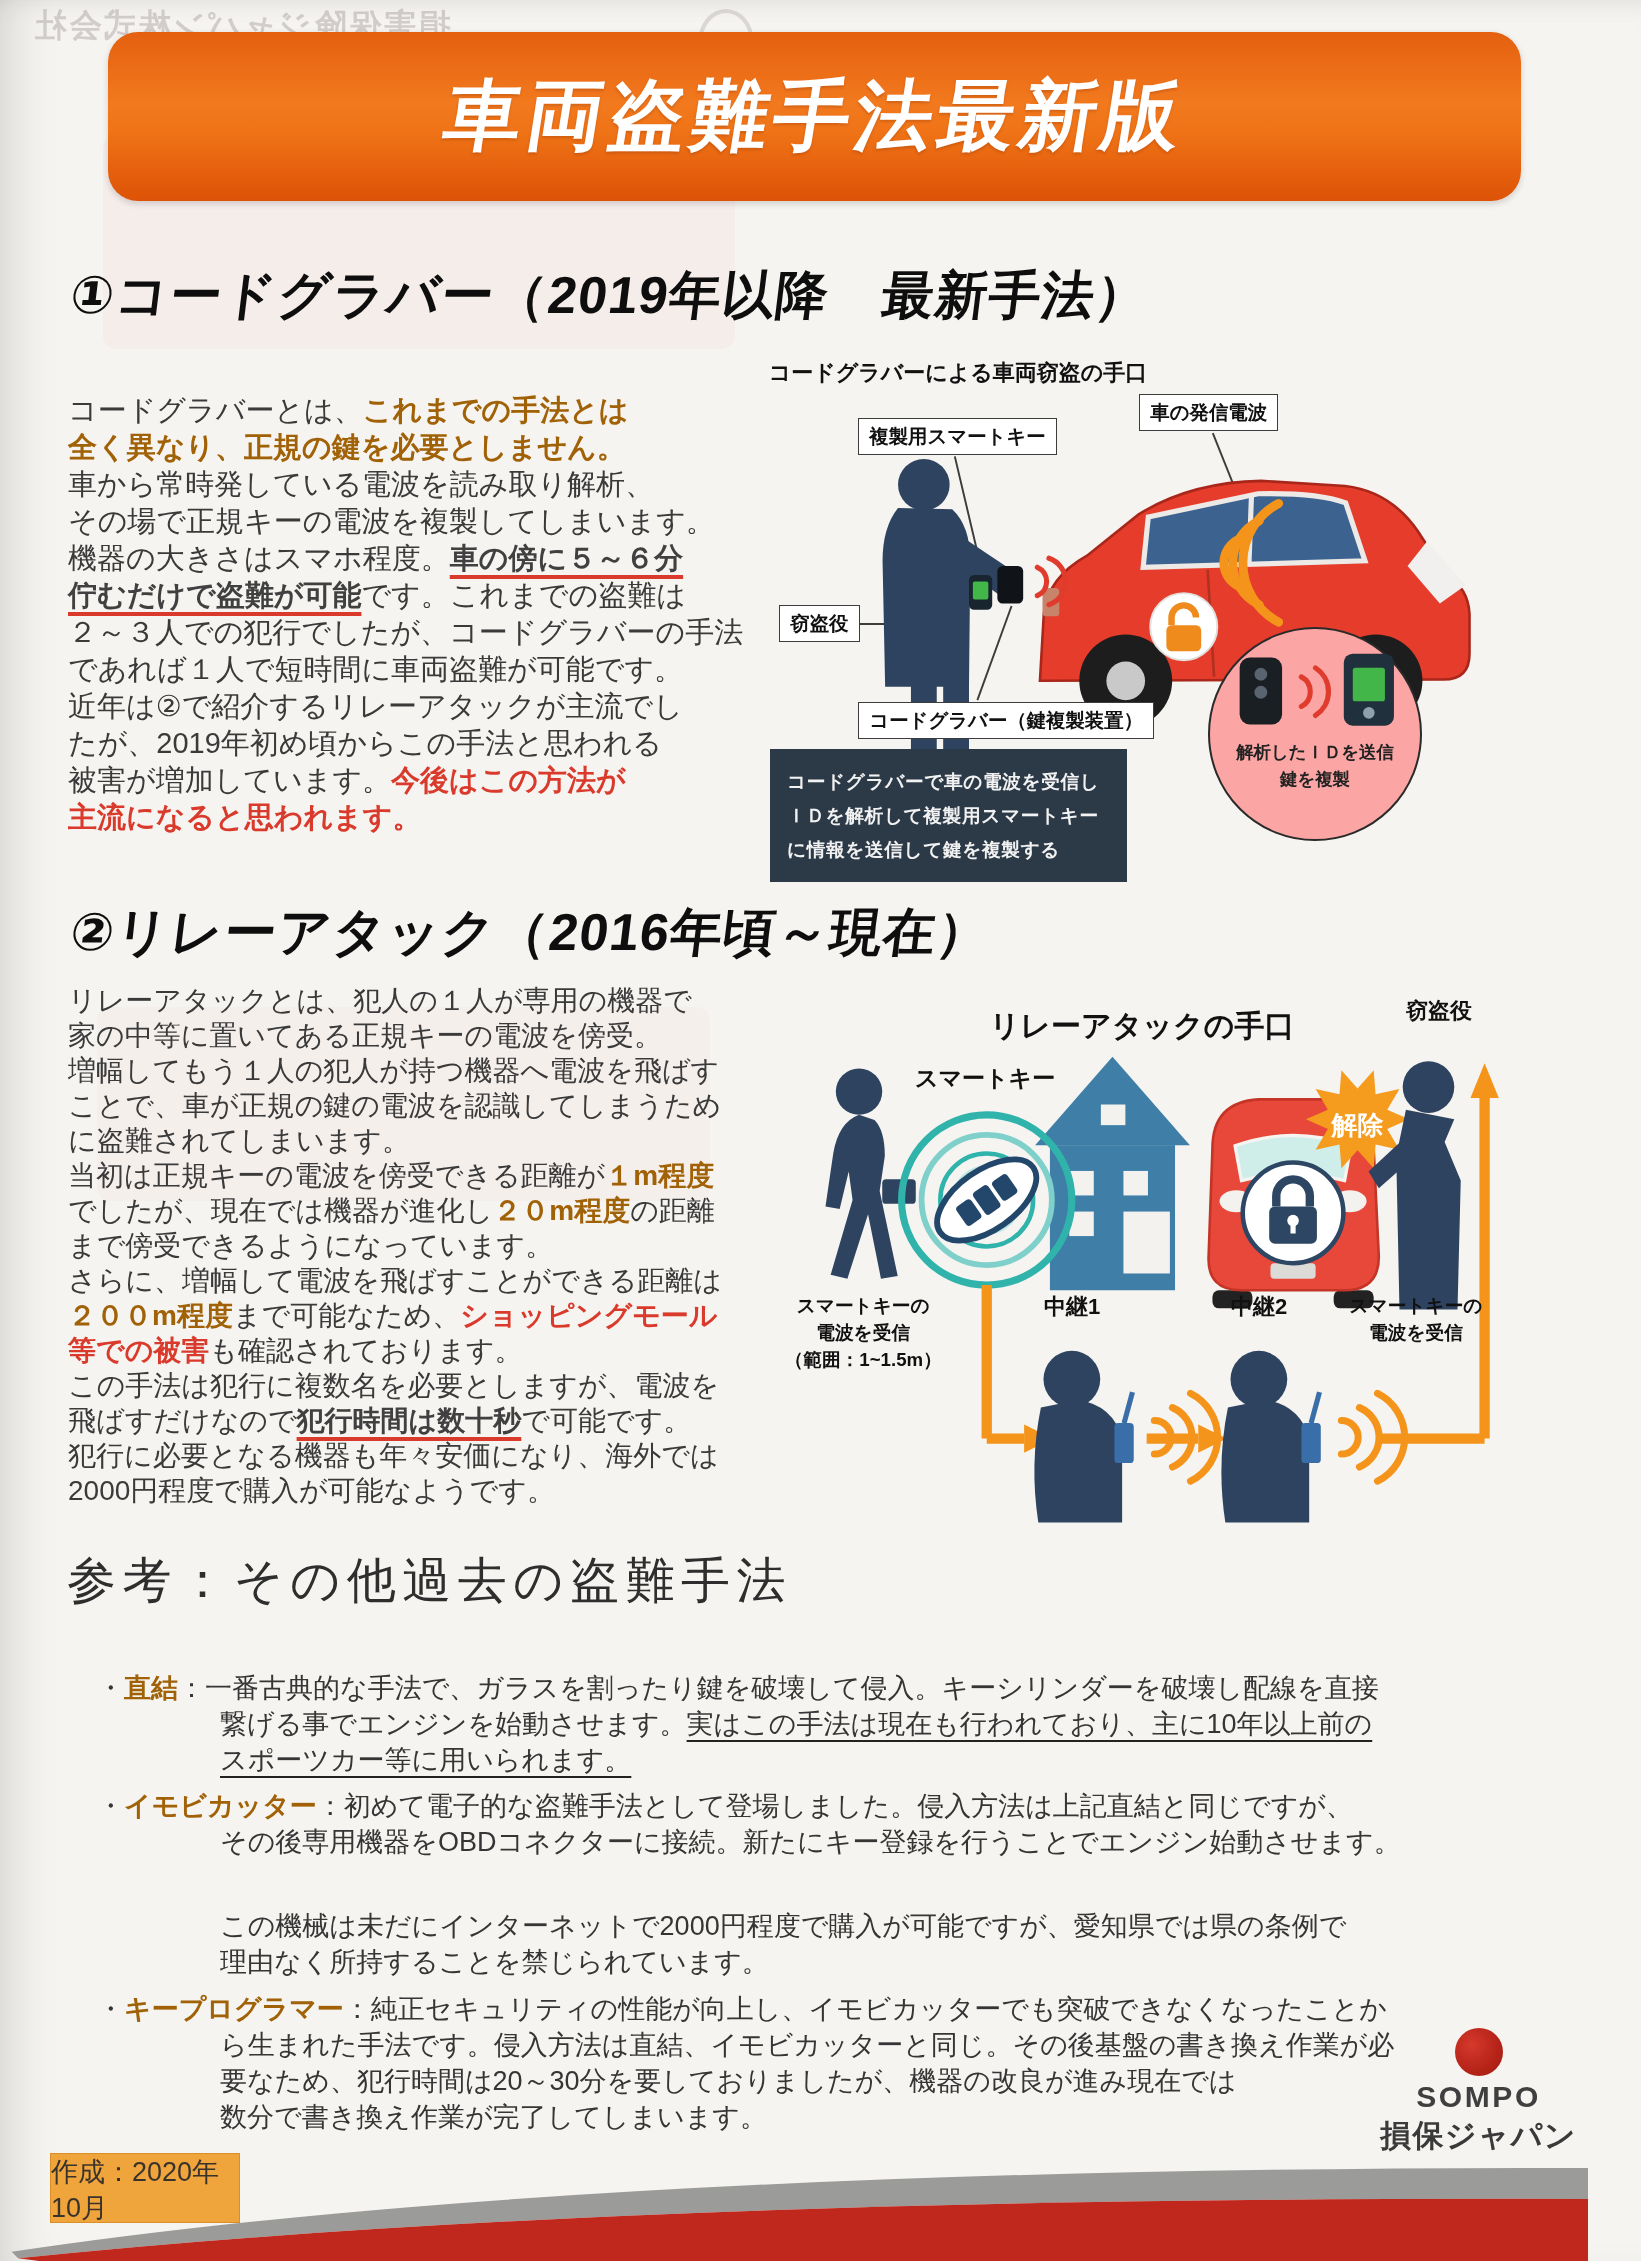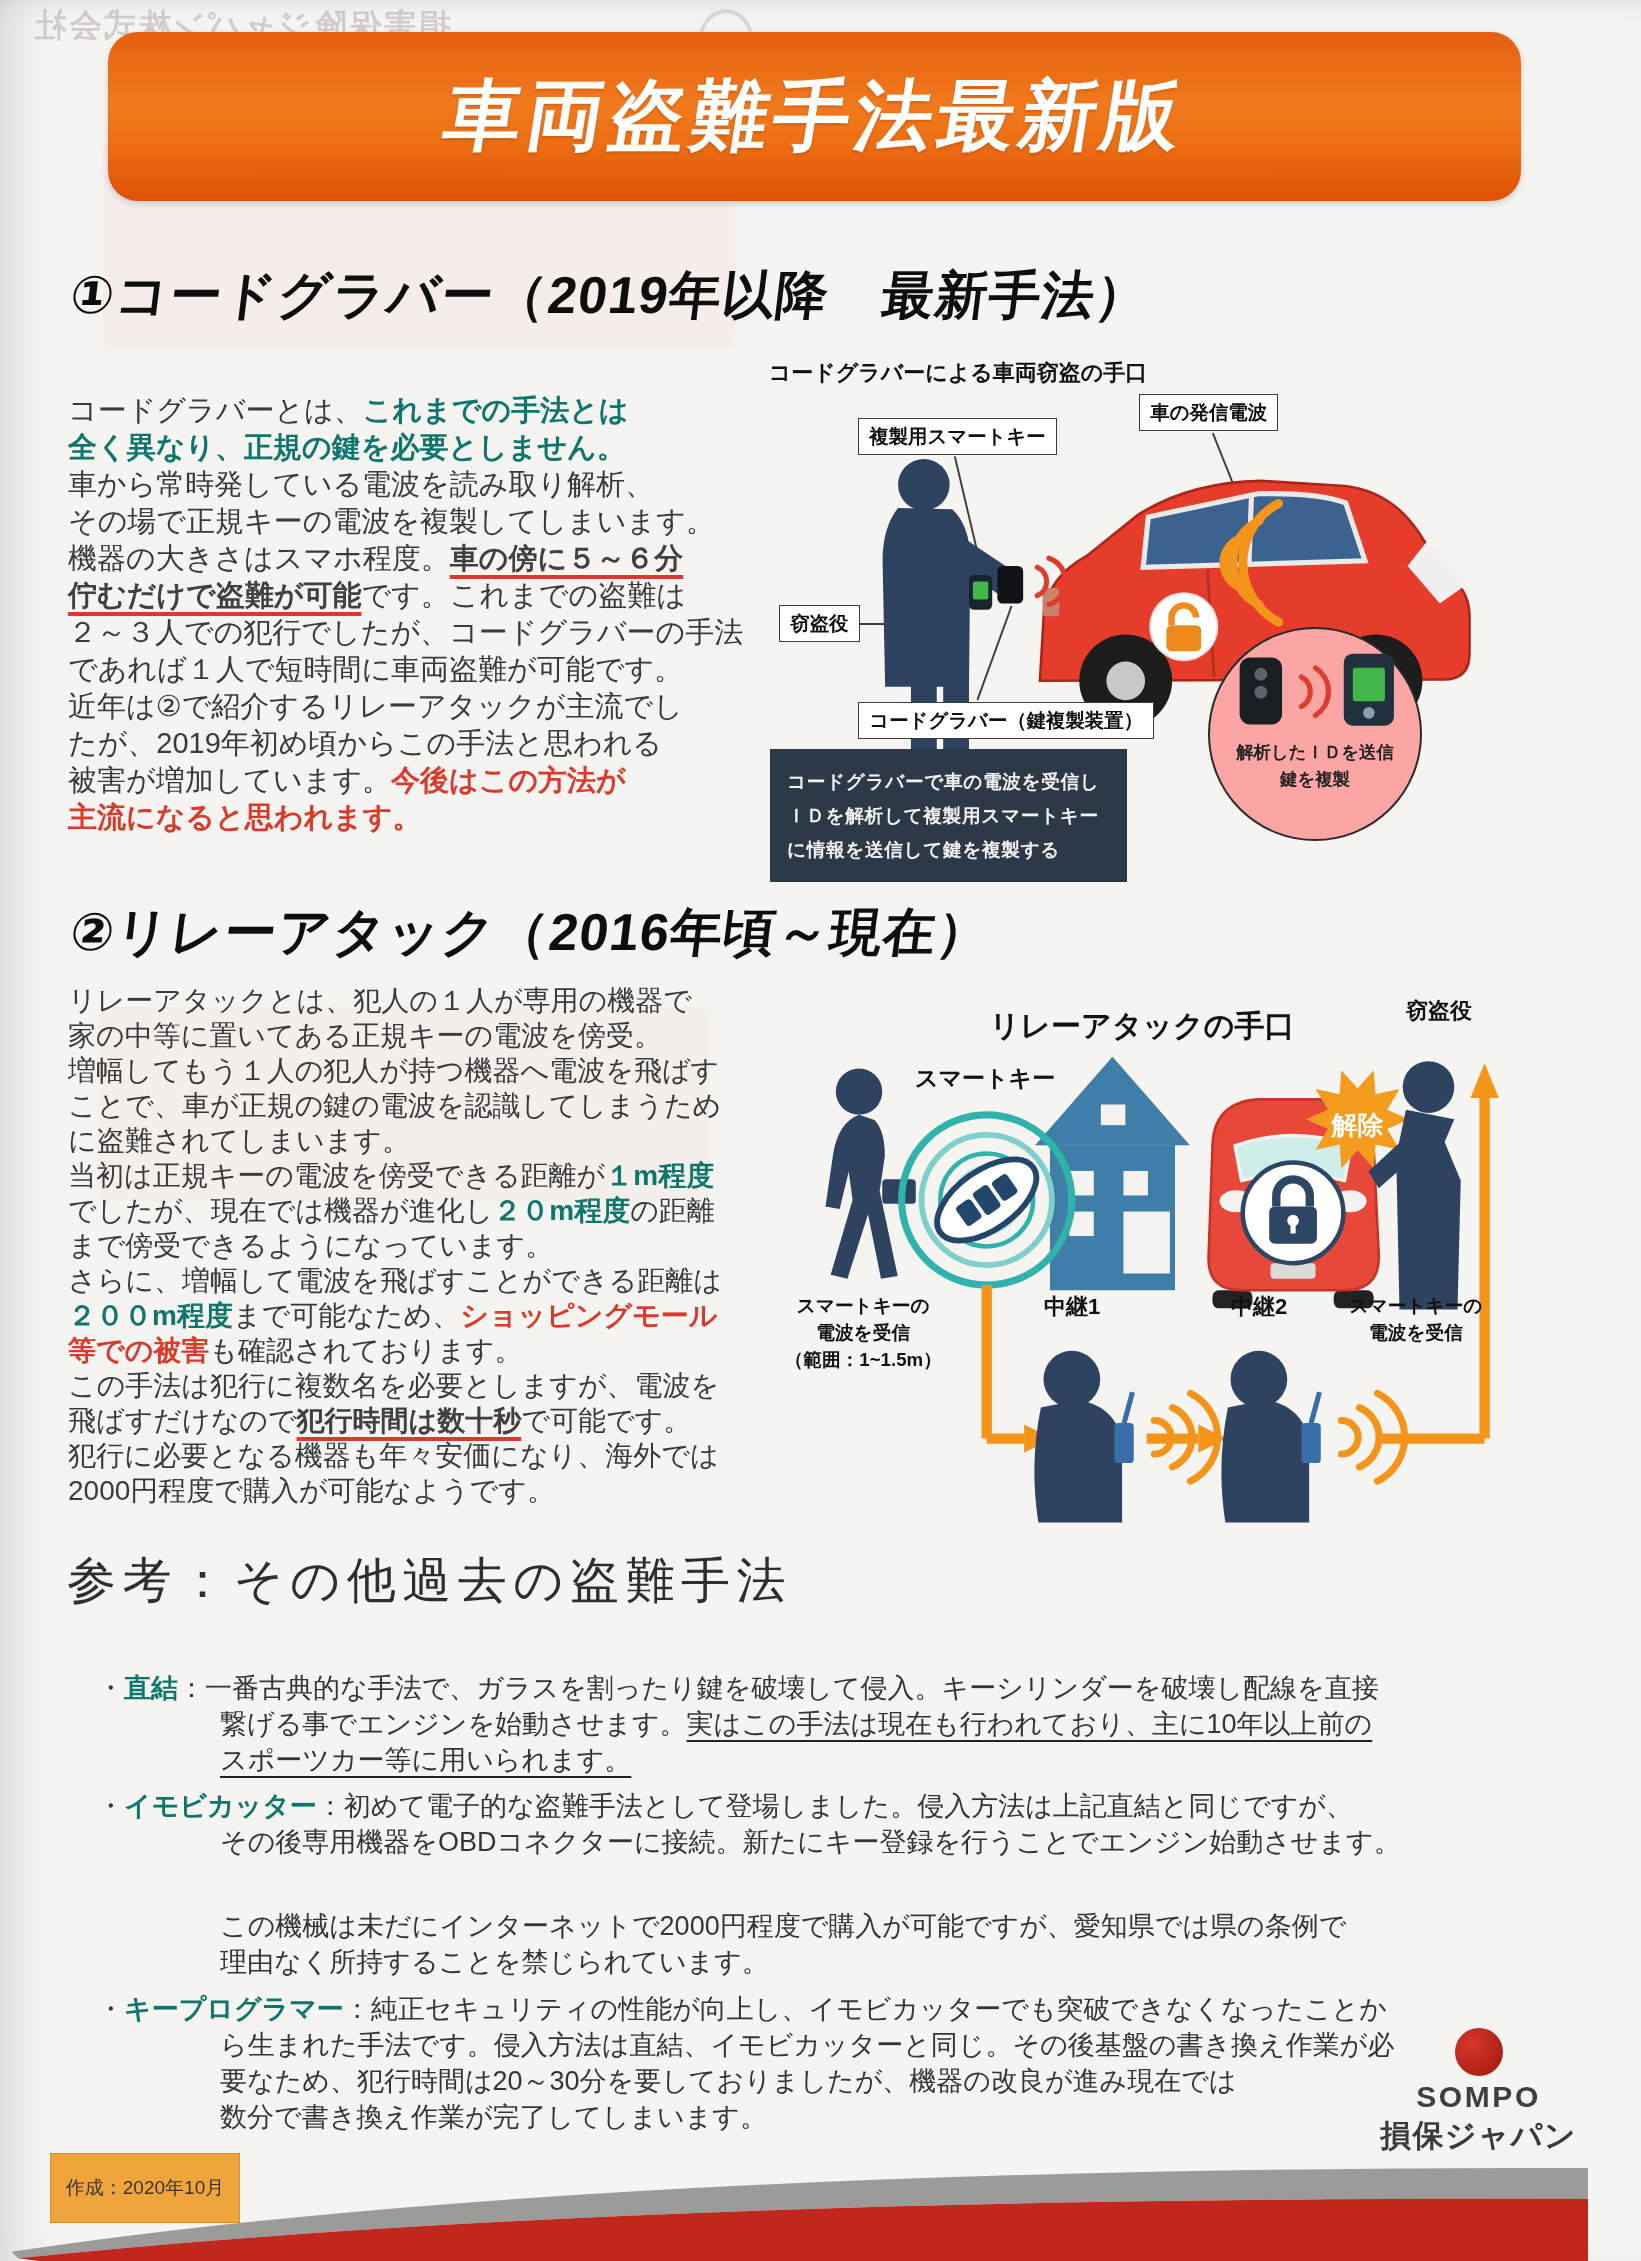--- a/index.html
+++ b/index.html
@@ -24,21 +24,21 @@
   .h-sec{font-size:52px;font-weight:bold;color:#0e0e0e;letter-spacing:1.3px;white-space:nowrap;
          transform:skewX(-7deg);transform-origin:left bottom;}
   .h-ref{font-size:49px;font-weight:400;color:#2e2e2e;letter-spacing:6.5px;white-space:nowrap;}
   
   .bodytext{font-size:29px;line-height:37px;color:#3a3a3a;}
   .bodytext2{font-size:28px;line-height:35px;color:#3a3a3a;}
   .bullets{font-size:27px;line-height:36px;color:#353535;}
   .bullet-item{margin-bottom:10.3px;}
   .tl{white-space:nowrap;}
   .seg-n{}
-  .seg-b{font-weight:bold;color:#0f766e;}
+  .seg-b{font-weight:bold;color:#a16207;}
   .seg-rb{font-weight:bold;color:#d93a2b;}
   .seg-ru{font-weight:bold;color:#404040;text-decoration:underline;
           text-decoration-thickness:3.9px;text-underline-offset:6.5px;text-decoration-color:#d93a2b;}
   .seg-u{text-decoration:underline;text-decoration-thickness:1.9px;text-underline-offset:7px;text-decoration-color:#222;}
   
   .diagram{overflow:visible;}
   .dg-title{font-weight:bold;color:#111;white-space:nowrap;}
   .labelbox{background:#ffffff;border:1.9px solid #3c3c3c;padding:3.9px 10.3px;font-size:19.4px;font-weight:bold;
             color:#111;white-space:nowrap;z-index:3;}
   .caption-dark{background:#2c3a48;color:#f2f2f2;padding:15.5px 17px;z-index:3;
@@ -46,22 +46,22 @@
   .caption-dark .tl{white-space:nowrap;}
   .inset-circle{width:214px;height:214px;border-radius:50%;background:#fca5a5;border:2.6px solid #2a2a2a;
                 z-index:2;display:flex;flex-direction:column;align-items:center;justify-content:flex-start;
                 padding-top:17px;box-sizing:border-box;}
   .inset-lines{font-size:17.4px;line-height:27px;font-weight:bold;color:#222;text-align:center;margin-top:2.6px;}
   .dg-plain-label{font-weight:bold;color:#111;white-space:nowrap;z-index:3;}
   .dg-small-lines{font-size:18.7px;line-height:27px;font-weight:bold;color:#111;text-align:center;z-index:3;}
   .burst-label{font-size:26px;font-weight:bold;color:#ffffff;text-align:center;z-index:4;}
   
   .created-box{left:50px;top:2153px;width:188px;height:68px;background:#f0a43c;
-               border:1.3px solid #d98f27;display:flex;align-items:center;justify-content:center;
-               font-size:19px;color:#3a332b;font-weight:400;z-index:5;}
+               border:1.3px solid #d98f27;display:flex;justify-content:center;
+               font-size:27px;color:#3a332b;font-weight:400;z-index:5;}
   .sompo{left:1375px;top:2028px;width:207px;text-align:center;z-index:5;}
   .sompo-circle{width:48px;height:48px;border-radius:50%;margin:0 auto 3.9px auto;
                 background:radial-gradient(circle at 35% 35%, #d5392b 0%, #b52318 60%, #9e1c12 100%);}
   .sompo-top{font-size:30px;font-weight:bold;color:#3f3f3f;letter-spacing:2.6px;}
   .sompo-bottom{font-size:31px;font-weight:bold;color:#3a3a3a;margin-top:1.3px;letter-spacing:1.3px;}
   svg{display:block;}
 </style>
 </head>
 <body>
 

